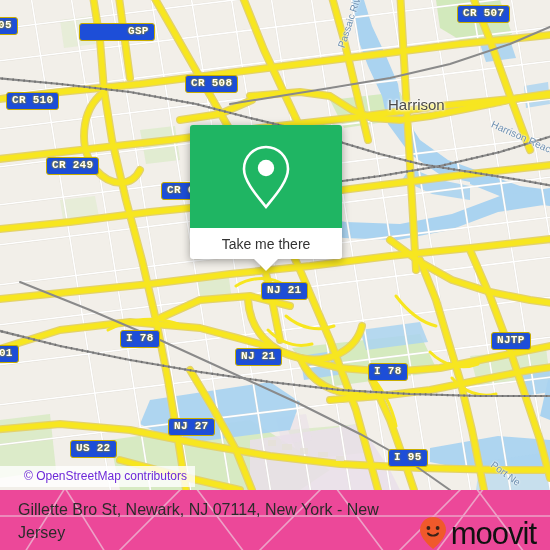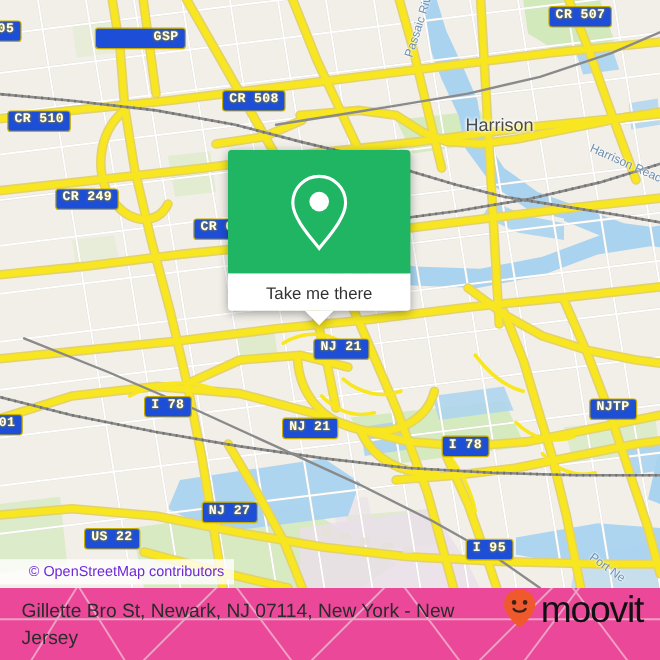--- a/index.html
+++ b/index.html
@@ -87,21 +87,21 @@
   #footer{
     position:absolute;left:0;top:490px;width:550px;height:60px;
     background:#ec4899;overflow:hidden;
   }
   #footer-pattern{position:absolute;left:0;top:0;opacity:0.55;}
   #footer-text{
     position:absolute;left:18px;top:8px;width:390px;
     font-size:16px;line-height:23px;color:#2b2b2b;
   }
   #brand{
-    position:absolute;right:14px;top:0;
+    position:absolute;right:14px;top:26px;
     display:flex;align-items:center;gap:3px;text-align:center;
   }
   #brand-name{
     font-size:31px;line-height:31px;color:#111111;
     letter-spacing:-1px;font-weight:normal;
   }
 </style>
 </head>
 <body>
 

